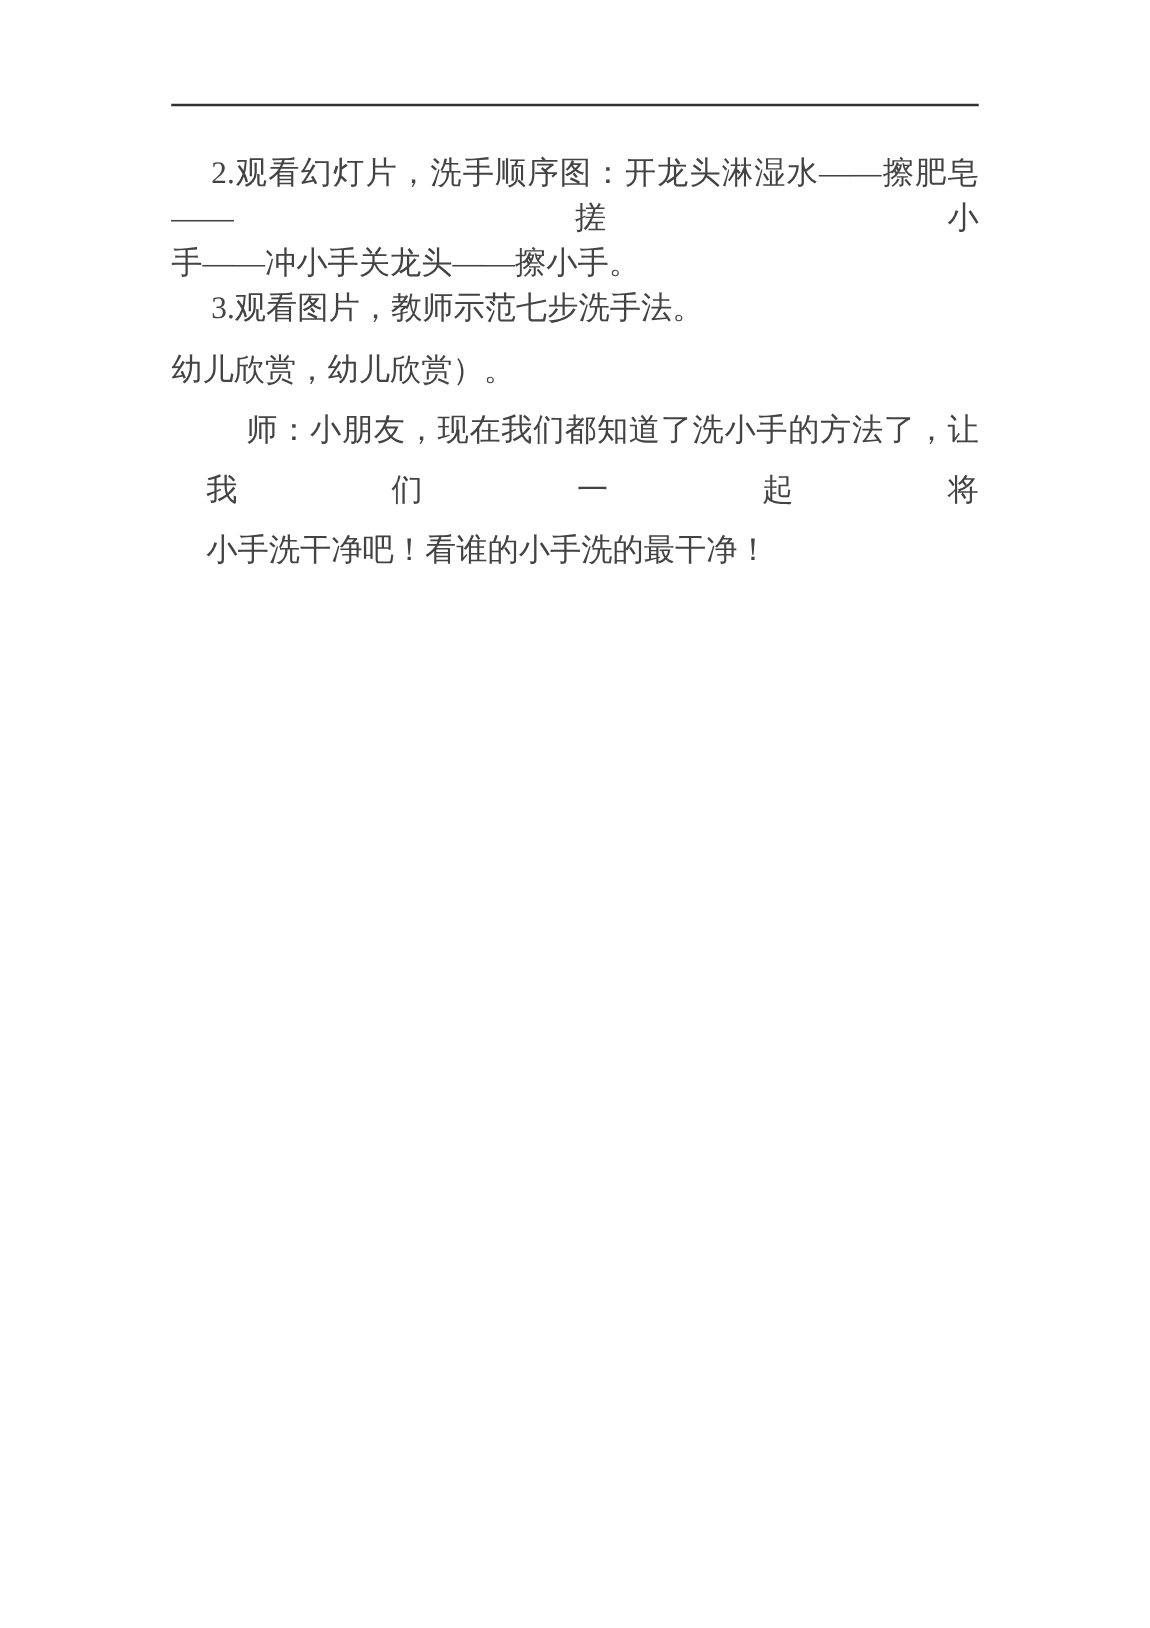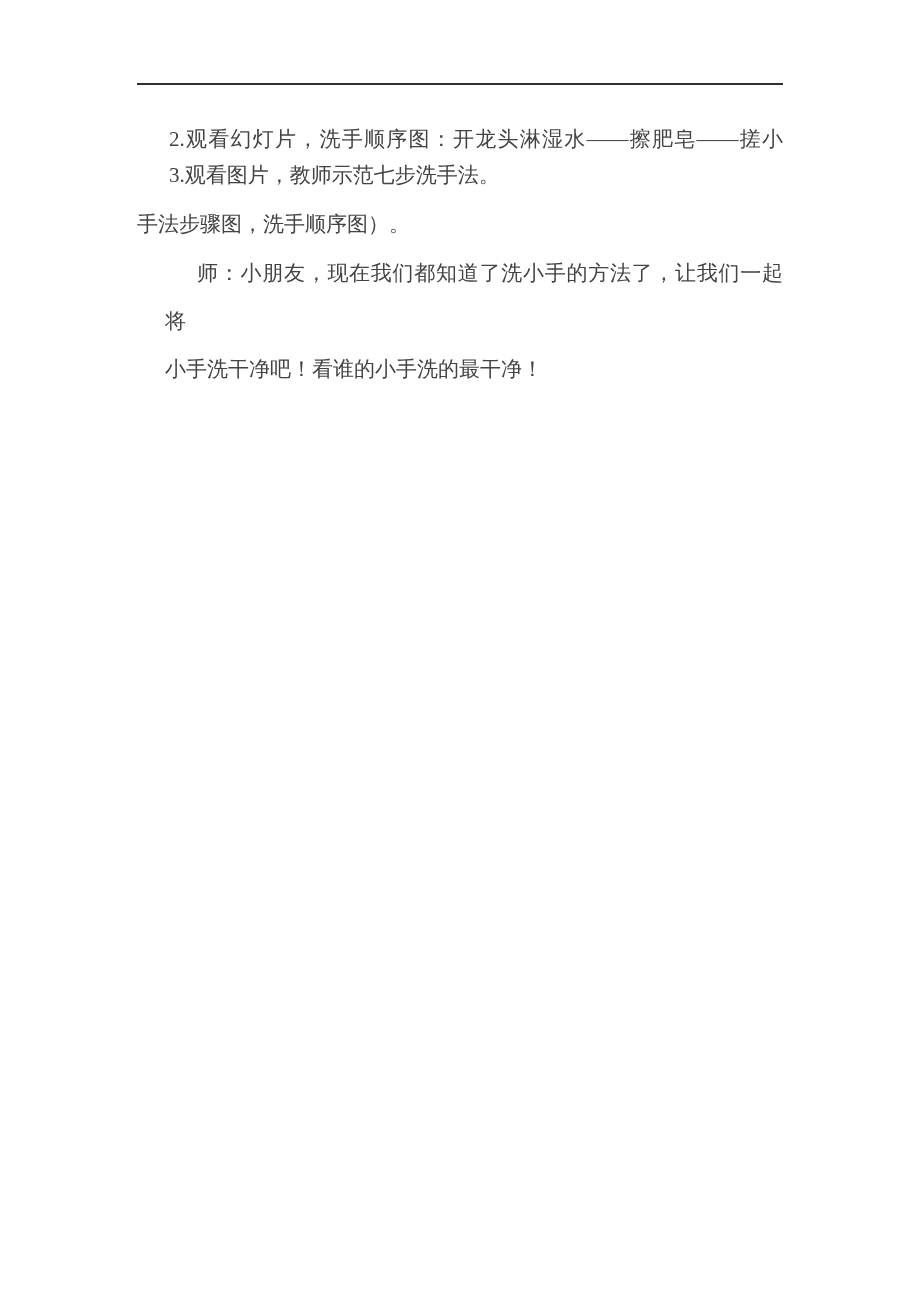--- a/index.html
+++ b/index.html
@@ -18,21 +18,21 @@
     width: 646px;
     height: 2px;
     background: var(--rule-color, #2f2f2f);
   }
   .content {
     position: absolute;
     left: 137px;
     top: 85px;
     width: 646px;
     color: var(--text-color, #434343);
-    font-size: 21px;
+    font-size: 25px;
   }
   .para { text-align: justify; }
   .line { text-align: justify; text-align-last: left; }
   .line.full { text-align-last: justify; }
   .ind  { text-indent: 32px; }
   .ind2 { text-indent: 36px; }
   .p1 { line-height: 36px; margin-top: 36px; }
   .p2 { line-height: 36px; margin-top: 0; }
   .p3 { line-height: 47px; margin-top: 8px; }
   .p4 { line-height: 47px; margin-top: 0; }
@@ -42,28 +42,29 @@
 <body>
 
 <div class="page">
 
   <div class="header-rule"></div>
 
   <div class="content">
 
     <div class="para p1">
       <div class="line full ind">2.观看幻灯片，洗手顺序图：开龙头淋湿水——擦肥皂——搓小</div>
+      <div class="line">手——冲小手关龙头——擦小手。</div>
     </div>
 
     <div class="para p2">
       <div class="line ind">3.观看图片，教师示范七步洗手法。</div>
     </div>
 
     <div class="para p3">
-      <div class="line">手法步骤图，洗手顺序图）。</div>
+      <div class="line">幼儿欣赏，幼儿欣赏）。</div>
     </div>
 
 
     <div class="para p5">
       <div class="line full ind">师：小朋友，现在我们都知道了洗小手的方法了，让我们一起将</div>
       <div class="line">小手洗干净吧！看谁的小手洗的最干净！</div>
     </div>
 
   </div>
 </div>

